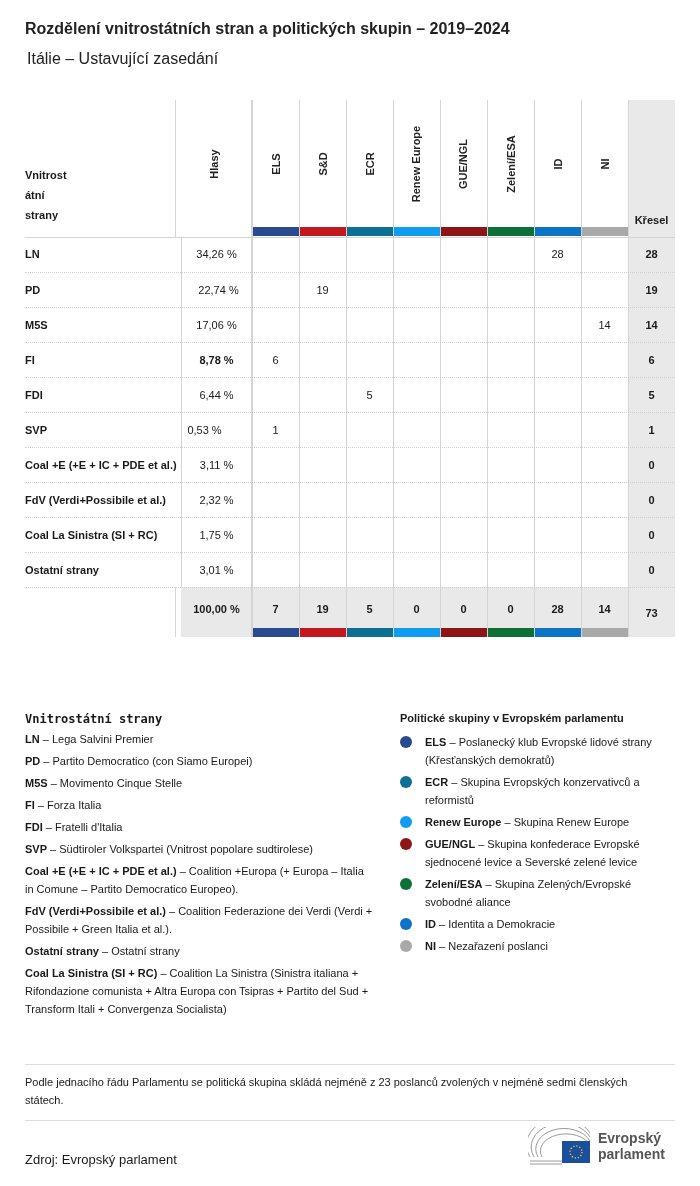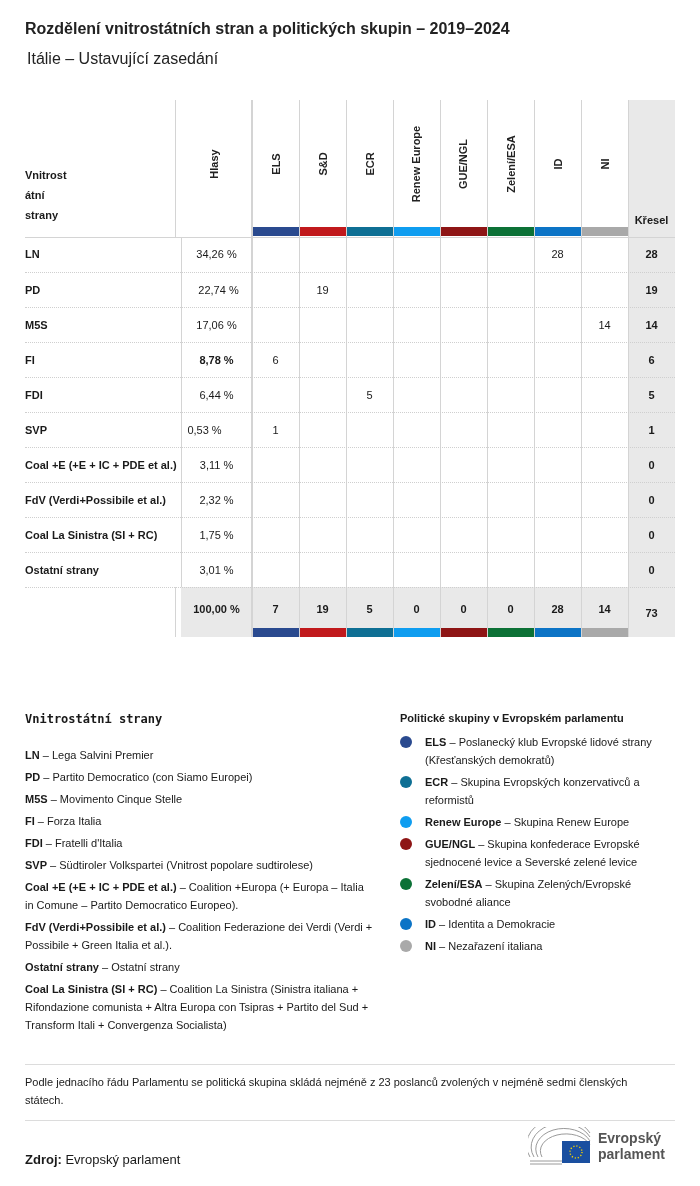--- a/index.html
+++ b/index.html
@@ -17,30 +17,30 @@
   .kresel-bg { position: absolute; background: #e9e9e9; }
   .kresel-hdr { position: absolute; font-size: 11px; font-weight: bold; text-align: center; }
   .row { position: absolute; left: 0; width: 650px; height: 35px; border-top: 1px dotted #cfcfcf; }
   .cell { position: absolute; top: 0; height: 35px; line-height: 34px; font-size: 11px; text-align: center; }
   .cell.name { text-align: left; font-weight: bold; white-space: nowrap; }
   .cell.bold { font-weight: bold; }
   .total-bg { position: absolute; background: #e9e9e9; }
 
   
   .leg-left { position: absolute; left: 25px; top: 712px; width: 350px; }
-  .leg-left h3 { font-family: "DejaVu Sans Mono", monospace; font-size: 12px; font-weight: bold; margin-bottom: 20px; }
+  .leg-left h3 { font-family: "DejaVu Sans Mono", monospace; font-size: 12px; font-weight: bold; margin-bottom: 4px; }
   .leg-left p { font-size: 11px; line-height: 18px; margin-bottom: 4px; }
   .leg-right { position: absolute; left: 400px; top: 712px; width: 280px; }
   .leg-right h3 { font-size: 11px; font-weight: bold; margin-bottom: 9px; }
   .gi { display: flex; font-size: 11px; line-height: 18px; margin-bottom: 4px; }
   .dot { flex: 0 0 12px; height: 12px; border-radius: 50%; margin-top: 3px; margin-right: 13px; }
   .hr { position: absolute; left: 25px; width: 650px; height: 1px; background: #dcdcdc; }
   .note { position: absolute; left: 25px; top: 1073px; width: 620px; font-size: 11px; line-height: 18px; }
   .source { position: absolute; left: 25px; top: 1152px; font-size: 13px; }
-  .source b { font-weight: bold; }
+  .source b { font-weight: normal; }
   .logo { position: absolute; left: 528px; top: 1127px; display: flex; align-items: center; }
   .logo-text { font-size: 14px; font-weight: bold; color: #555; line-height: 16px; margin-left: 6px; }
 </style>
 </head>
 <body>
 
 <div class="title">Rozdělení vnitrostátních stran a politických skupin – 2019–2024</div>
 <div class="subtitle">Itálie – Ustavující zasedání</div>
 
 <div class="tbl" id="tbl">
@@ -217,21 +217,21 @@
       <div class="gi">
         <span class="dot" style="background: rgb(12, 113, 54);"></span>
         <div><b>Zelení/ESA</b> – <span>Skupina Zelených/Evropské svobodné aliance</span></div>
       </div>
       <div class="gi">
         <span class="dot" style="background: rgb(12, 116, 198);"></span>
         <div><b>ID</b> – <span>Identita a Demokracie</span></div>
       </div>
       <div class="gi">
         <span class="dot" style="background: rgb(169, 169, 169);"></span>
-        <div><b>NI</b> – <span>Nezařazení italiana</span></div>
+        <div><b>NI</b> – <span>Nezařazení poslanci</span></div>
       </div>
     </div>
 </div>
 
 <div class="hr" style="top:1064px"></div>
 <div class="note">Podle jednacího řádu Parlamentu se politická skupina skládá nejméně z 23 poslanců zvolených v nejméně sedmi členských státech.</div>
 <div class="hr" style="top:1120px"></div>
 
 <div class="source">
   <b>Zdroj:</b>

